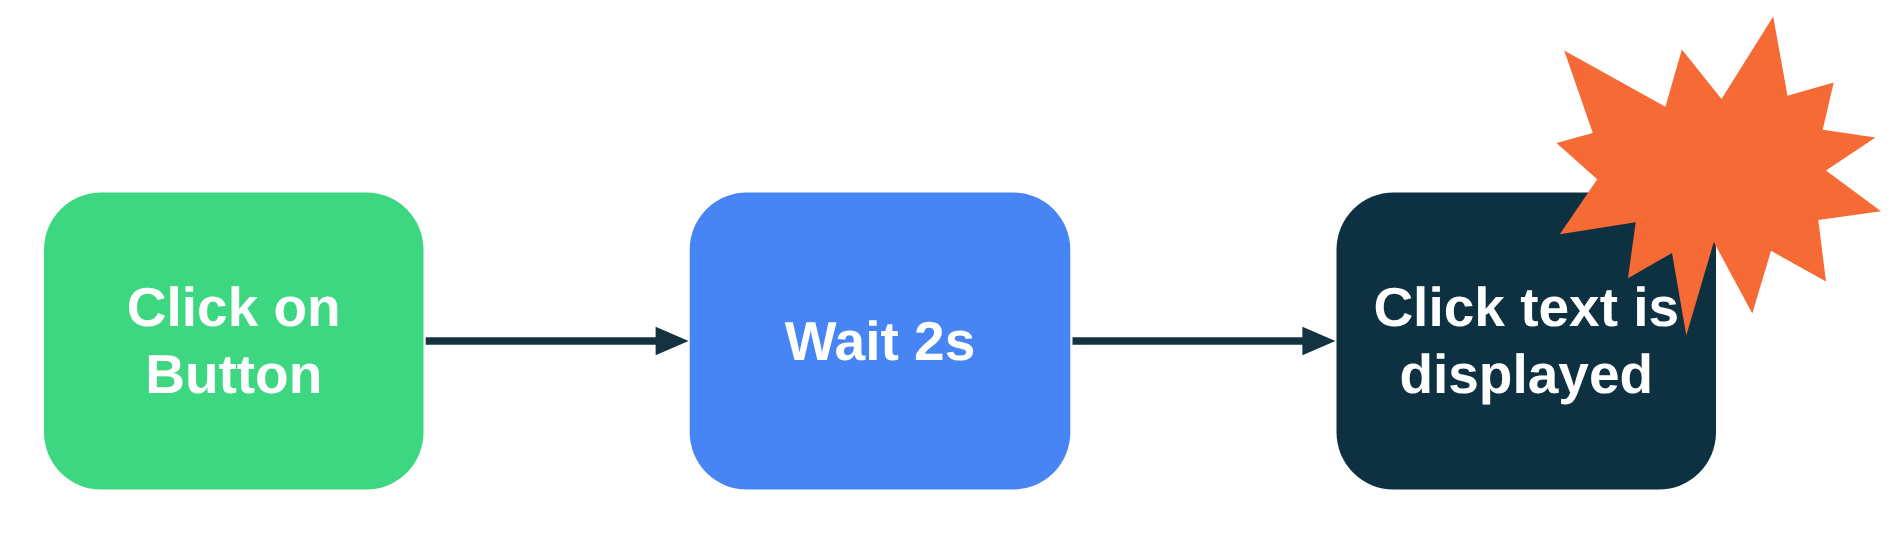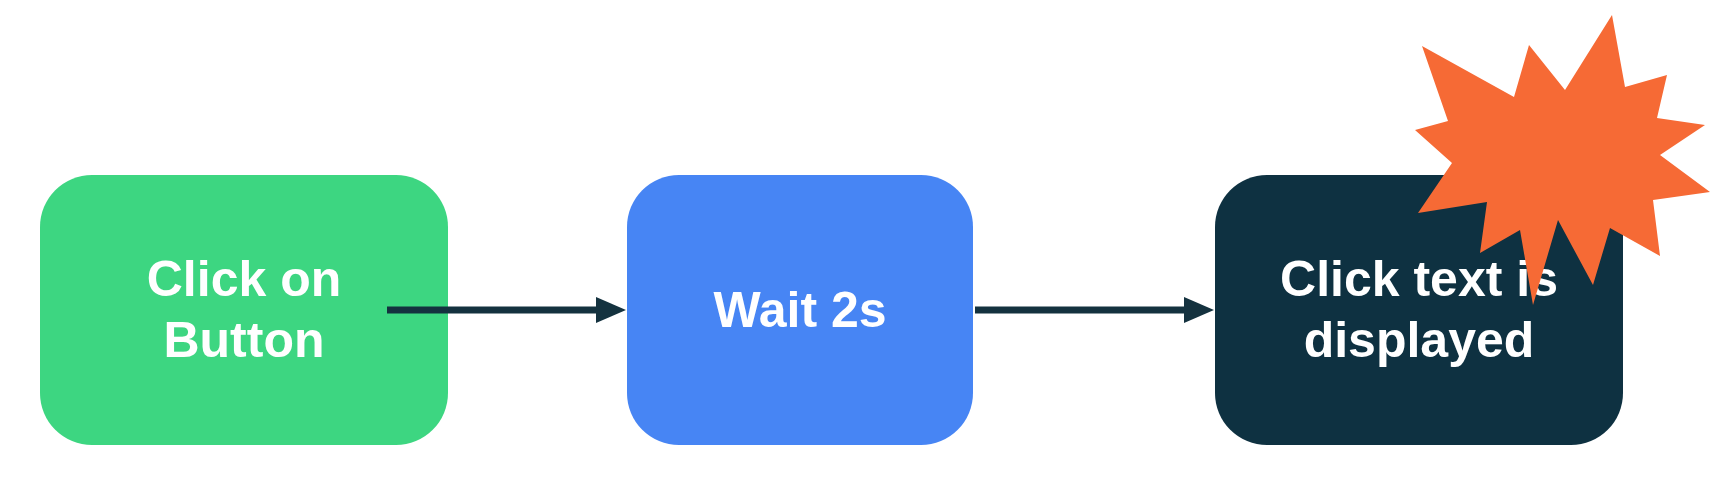--- a/index.html
+++ b/index.html
@@ -10,21 +10,21 @@
   .canvas {
     position: relative;
     width: 1730px;
     height: 486px;
     overflow: hidden;
   }
   .node {
     position: absolute;
     top: 175px;
     height: 270px;
-    width: 408px;
+    width: 345px;
     border-radius: 52px;
     display: flex;
     align-items: center;
     justify-content: center;
   }
   .node-1 { left: 40px; }
   .node-2 { left: 627px; width: 346px; }
   .node-3 { left: 1215px; }
   .node-label {
     width: 300px;

